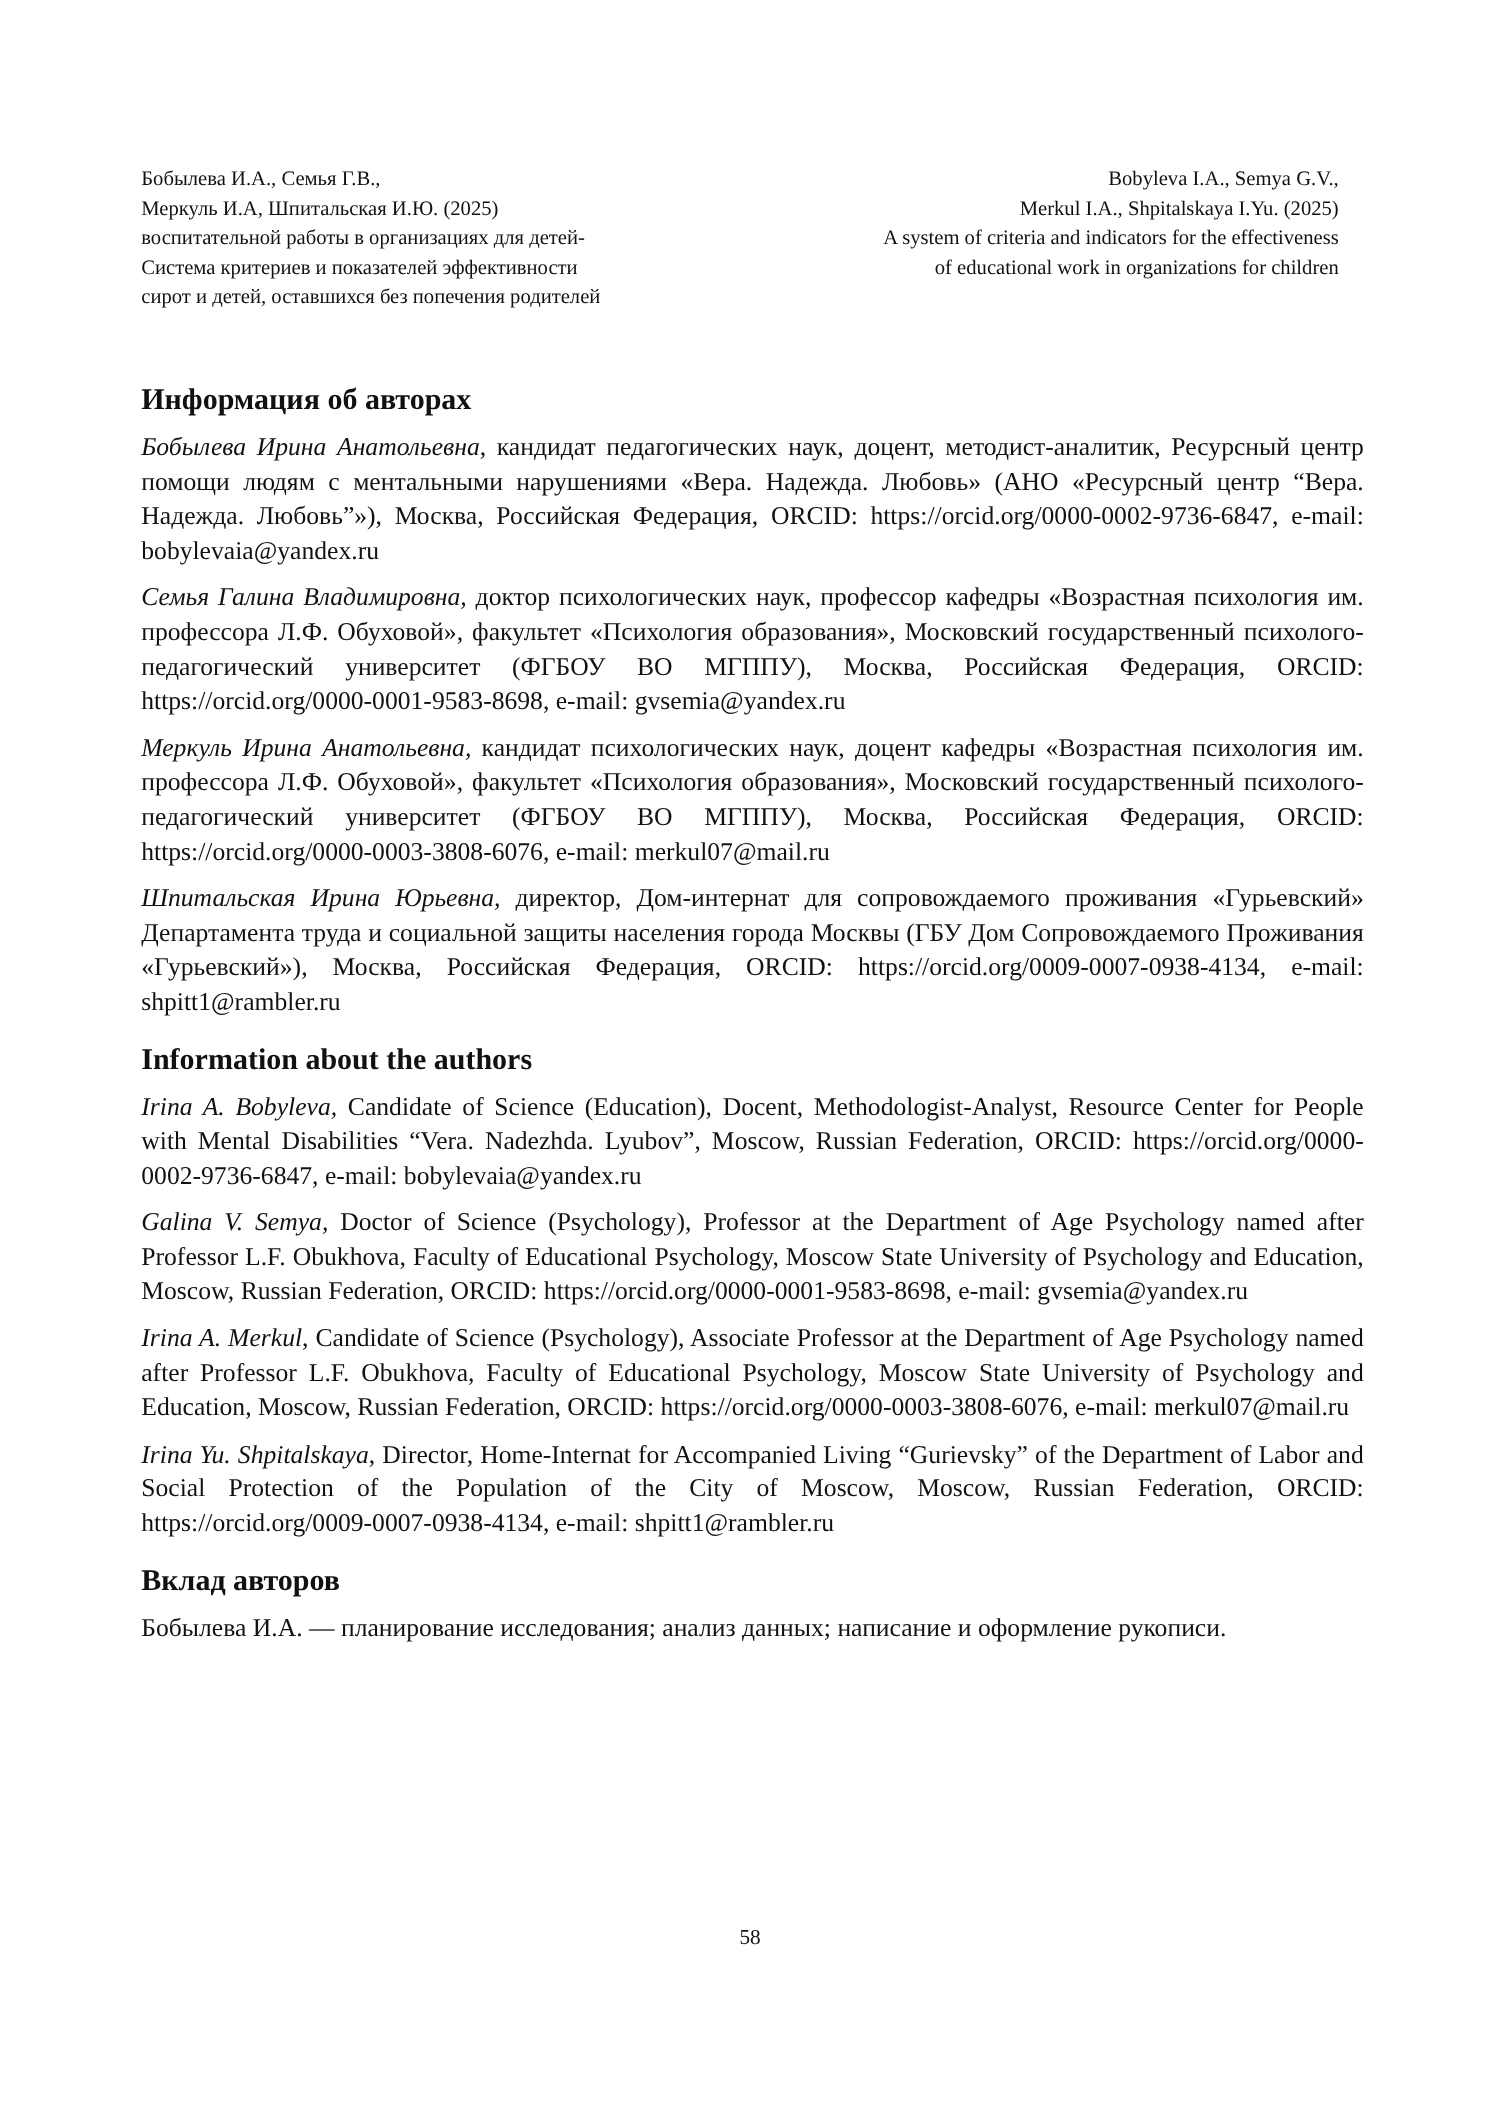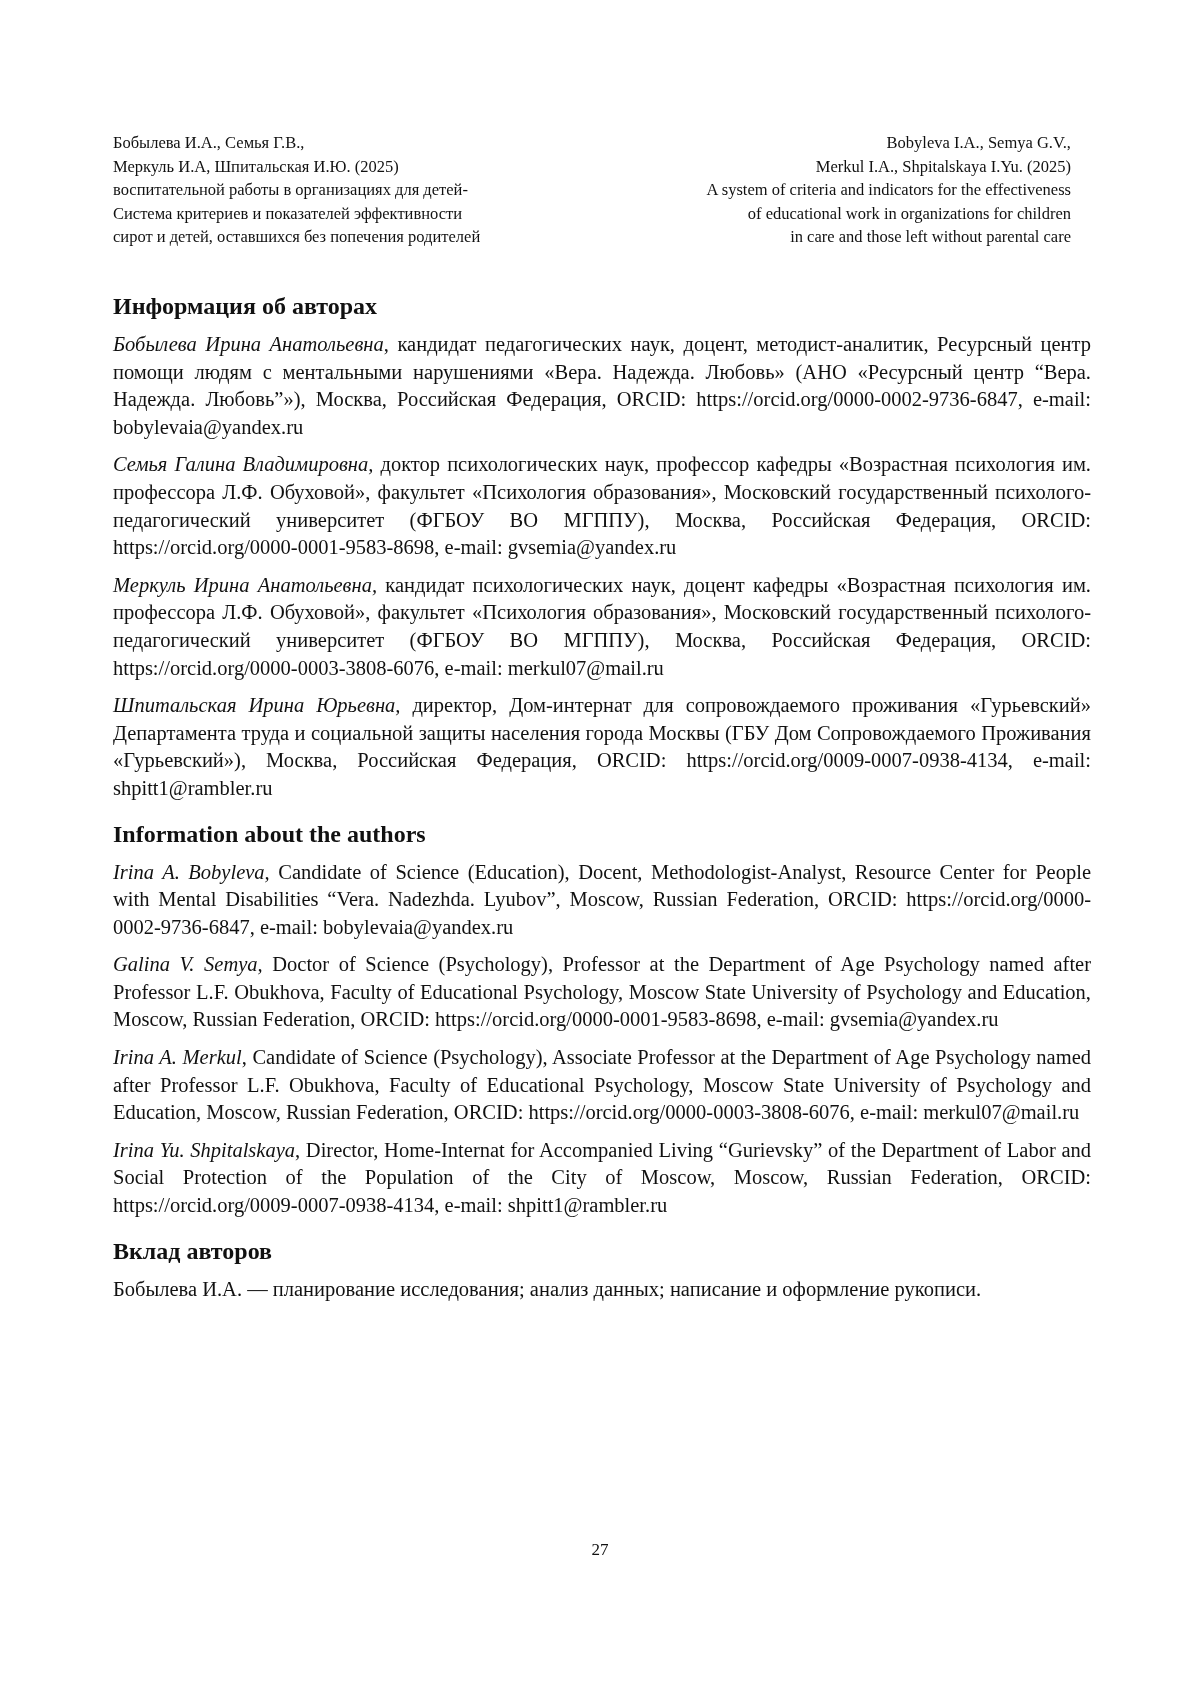--- a/index.html
+++ b/index.html
@@ -2,21 +2,21 @@
 <html><head>
 <meta charset="utf-8">
 <style>
   html, body { margin: 0; padding: 0; background: #ffffff; }
   body { width: 1200px; height: 1697px; position: relative; overflow: hidden;
          font-family: "Liberation Serif", "DejaVu Serif", serif; color: #111; }
   .header { position: absolute; top: 131px; left: 113px; width: 958px; font-size: 16.5px; line-height: 23.5px; }
   .hdr-left { position: absolute; left: 0; top: 0; width: 480px; text-align: left; }
   .hdr-right { position: absolute; right: 0; top: 0; width: 480px; text-align: right; }
   .hdr-line { display: block; white-space: nowrap; }
-  .content { position: absolute; left: 113px; top: 291px; width: 978px; }
+  .content { position: absolute; left: 113px; top: 305px; width: 978px; }
   h2 { font-size: 24px; font-weight: bold; margin: 0 0 9px 0; line-height: 30px; }
   p.entry { margin: 10px 0 8px 0; font-size: 20.5px; line-height: 27.6px; text-align: justify; text-align-last: left; }
   p.entry .name { font-style: italic; }
   .section { margin-bottom: 16px; }
   .page-number { position: absolute; top: 1540px; left: 0; width: 1200px; text-align: center; font-size: 17px; }
 </style>
 </head>
 <body>
 
 <div class="header">
@@ -25,21 +25,20 @@
     <span class="hdr-line">Меркуль И.А, Шпитальская И.Ю. (2025)</span>
     <span class="hdr-line">воспитательной работы в организациях для детей-</span>
     <span class="hdr-line">Система критериев и показателей эффективности</span>
     <span class="hdr-line">сирот и детей, оставшихся без попечения родителей</span>
   </div>
   <div class="hdr-right">
     <span class="hdr-line">Bobyleva I.A., Semya G.V.,</span>
     <span class="hdr-line">Merkul I.A., Shpitalskaya I.Yu. (2025)</span>
     <span class="hdr-line">A system of criteria and indicators for the effectiveness</span>
     <span class="hdr-line">of educational work in organizations for children</span>
-    <span class="hdr-line">in care and those left without parental care</span>
   </div>
 </div>
 
 <div class="content">
   <div class="section">
     <h2>Информация об авторах</h2>
     <p class="entry"><span class="name">Бобылева Ирина Анатольевна</span><span>, кандидат педагогических наук, доцент, методист-аналитик, Ресурсный центр помощи людям с ментальными нарушениями «Вера. Надежда. Любовь» (АНО «Ресурсный центр “Вера. Надежда. Любовь”»), Москва, Российская Федерация, ORCID: https://orcid.org/0000-0002-9736-6847, e-mail: bobylevaia@yandex.ru</span></p>
     <p class="entry"><span class="name">Семья Галина Владимировна,</span><span> доктор психологических наук, профессор кафедры «Возрастная психология им. профессора Л.Ф. Обуховой», факультет «Психология образования», Московский государственный психолого-педагогический университет (ФГБОУ ВО МГППУ), Москва, Российская Федерация, ORCID: https://orcid.org/0000-0001-9583-8698, e-mail: gvsemia@yandex.ru</span></p>
     <p class="entry"><span class="name">Меркуль Ирина Анатольевна,</span><span> кандидат психологических наук, доцент кафедры «Возрастная психология им. профессора Л.Ф. Обуховой», факультет «Психология образования», Московский государственный психолого-педагогический университет (ФГБОУ ВО МГППУ), Москва, Российская Федерация, ORCID: https://orcid.org/0000-0003-3808-6076, e-mail: merkul07@mail.ru</span></p>
     <p class="entry"><span class="name">Шпитальская Ирина Юрьевна,</span><span> директор, Дом-интернат для сопровождаемого проживания «Гурьевский» Департамента труда и социальной защиты населения города Москвы (ГБУ Дом Сопровождаемого Проживания «Гурьевский»), Москва, Российская Федерация, ORCID: https://orcid.org/0009-0007-0938-4134, e-mail: shpitt1@rambler.ru</span></p>
@@ -52,13 +51,13 @@
     <p class="entry"><span class="name">Irina A. Merkul</span><span>, Candidate of Science (Psychology), Associate Professor at the Department of Age Psychology named after Professor L.F. Obukhova, Faculty of Educational Psychology, Moscow State University of Psychology and Education, Moscow, Russian Federation, ORCID: https://orcid.org/0000-0003-3808-6076, e-mail: merkul07@mail.ru</span></p>
     <p class="entry"><span class="name">Irina Yu. Shpitalskaya</span><span>, Director, Home-Internat for Accompanied Living “Gurievsky” of the Department of Labor and Social Protection of the Population of the City of Moscow, Moscow, Russian Federation, ORCID: https://orcid.org/0009-0007-0938-4134, e-mail: shpitt1@rambler.ru</span></p>
   </div>
 
   <div class="section">
     <h2>Вклад авторов</h2>
     <p class="entry">Бобылева И.А. — планирование исследования; анализ данных; написание и оформление рукописи.</p>
   </div>
 </div>
 
-<div class="page-number">27</div>
+<div class="page-number">58</div>
 
 </body></html>

